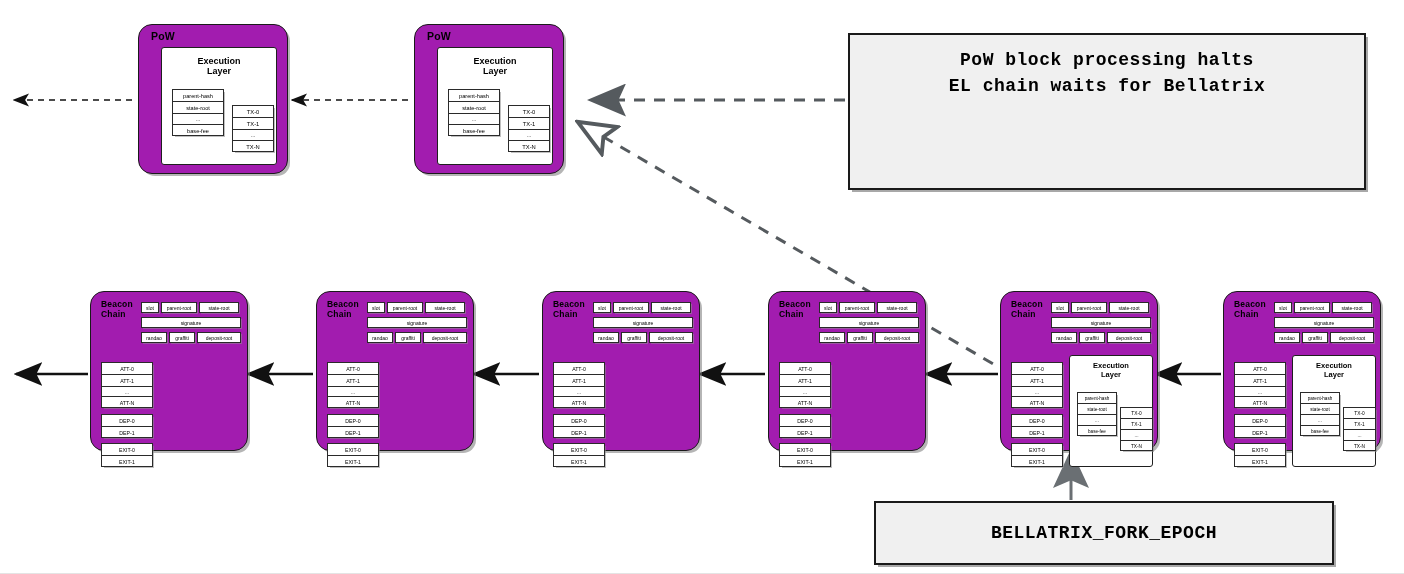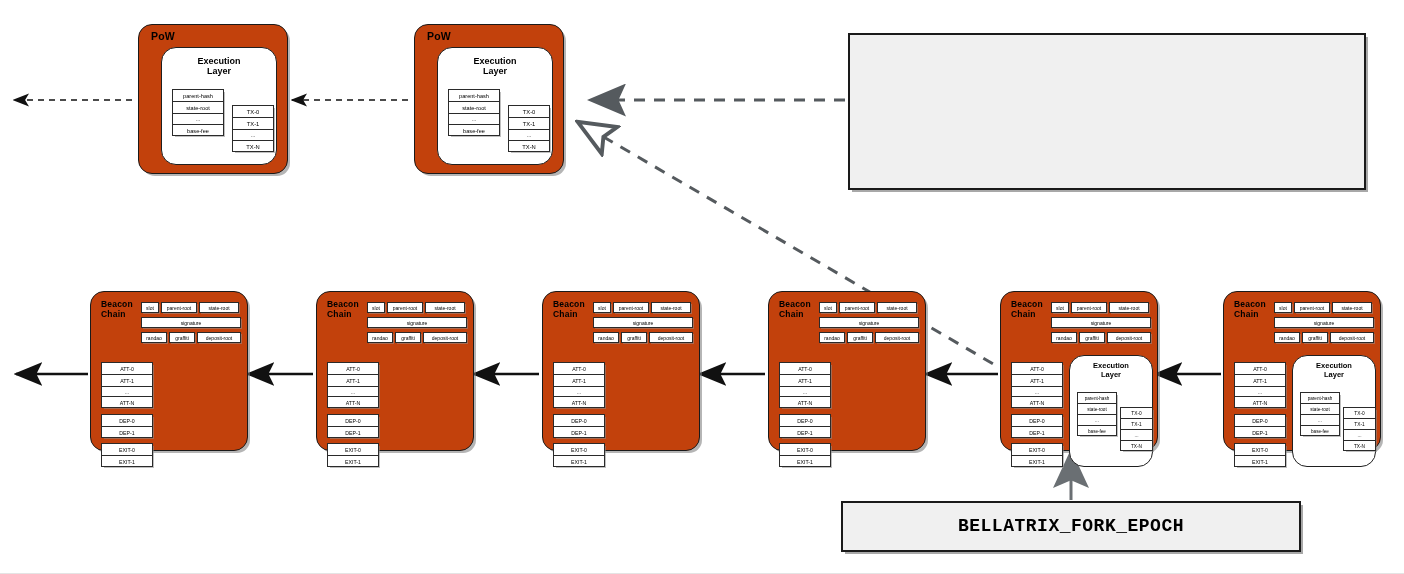--- a/index.html
+++ b/index.html
@@ -5,26 +5,26 @@
   html,body{margin:0;padding:0;background:#ffffff;}
   body{
     width:1404px;height:574px;position:relative;overflow:hidden;
     font-family:"Liberation Sans", sans-serif;
     -webkit-font-smoothing:antialiased;
   }
   #stage{position:absolute;left:0;top:0;width:1404px;height:574px;}
   #svglayer{position:absolute;left:0;top:0;width:1404px;height:574px;pointer-events:none;}
 
   
-  .node{position:absolute;box-sizing:border-box;background:#c2410c;border:1.4px solid #1a1a1a;border-radius:14px;}
+  .node{position:absolute;box-sizing:border-box;background:#a21caf;border:1.4px solid #1a1a1a;border-radius:14px;}
   .node.shadowed{box-shadow:3px 3px 0 -1px rgba(120,120,120,.55);}
   .node-title{position:absolute;font-weight:bold;color:#000;letter-spacing:.2px;line-height:1.12;}
 
   
-  .el{position:absolute;box-sizing:border-box;background:#fff;border:1.2px solid #1f1f1f;border-radius:15px;}
+  .el{position:absolute;box-sizing:border-box;background:#fff;border:1.2px solid #1f1f1f;border-radius:3px;}
   .el-title{position:absolute;width:100%;text-align:center;font-weight:bold;color:#000;line-height:1.15;}
 
   
   .stack{position:absolute;box-sizing:border-box;border:1px solid #2a2a2a;background:#fff;
          box-shadow:2px 2px 0 -1px rgba(140,140,140,.55);}
   .stack .cell{box-sizing:border-box;border-bottom:1px solid #2a2a2a;text-align:center;color:#000;
                white-space:nowrap;overflow:hidden;display:flex;align-items:center;justify-content:center;}
   .stack .cell:last-child{border-bottom:none;}
 
   
@@ -353,20 +353,22 @@
       <div class="stack" style="left:50px;top:51px;width:33px;height:44px;">
         <div class="cell" style="height:11px;font-size:4.8px;">TX-0</div>
         <div class="cell" style="height:11px;font-size:4.8px;">TX-1</div>
         <div class="cell" style="height:11px;font-size:4.8px;">...</div>
         <div class="cell" style="height:11px;font-size:4.8px;">TX-N</div>
       </div>
     </div>
   </div>
 
   <div class="callout" style="left:848px;top:33px;width:518px;height:157px;">
-  </div>
-
-  <div class="callout" style="left:841px;top:501px;width:460px;height:51px;">
+    <div class="sec" style="height:50%;font-size:18px;letter-spacing:.5px;">PoW block processing halts
+EL chain waits for Bellatrix</div>
+  </div>
+
+  <div class="callout" style="left:874px;top:501px;width:460px;height:64px;">
     <div class="sec" style="height:100%;font-size:18px;letter-spacing:.5px;">BELLATRIX_FORK_EPOCH</div>
   </div>
 
   <div class="baseline"></div>
 </div>
 
 </body></html>

